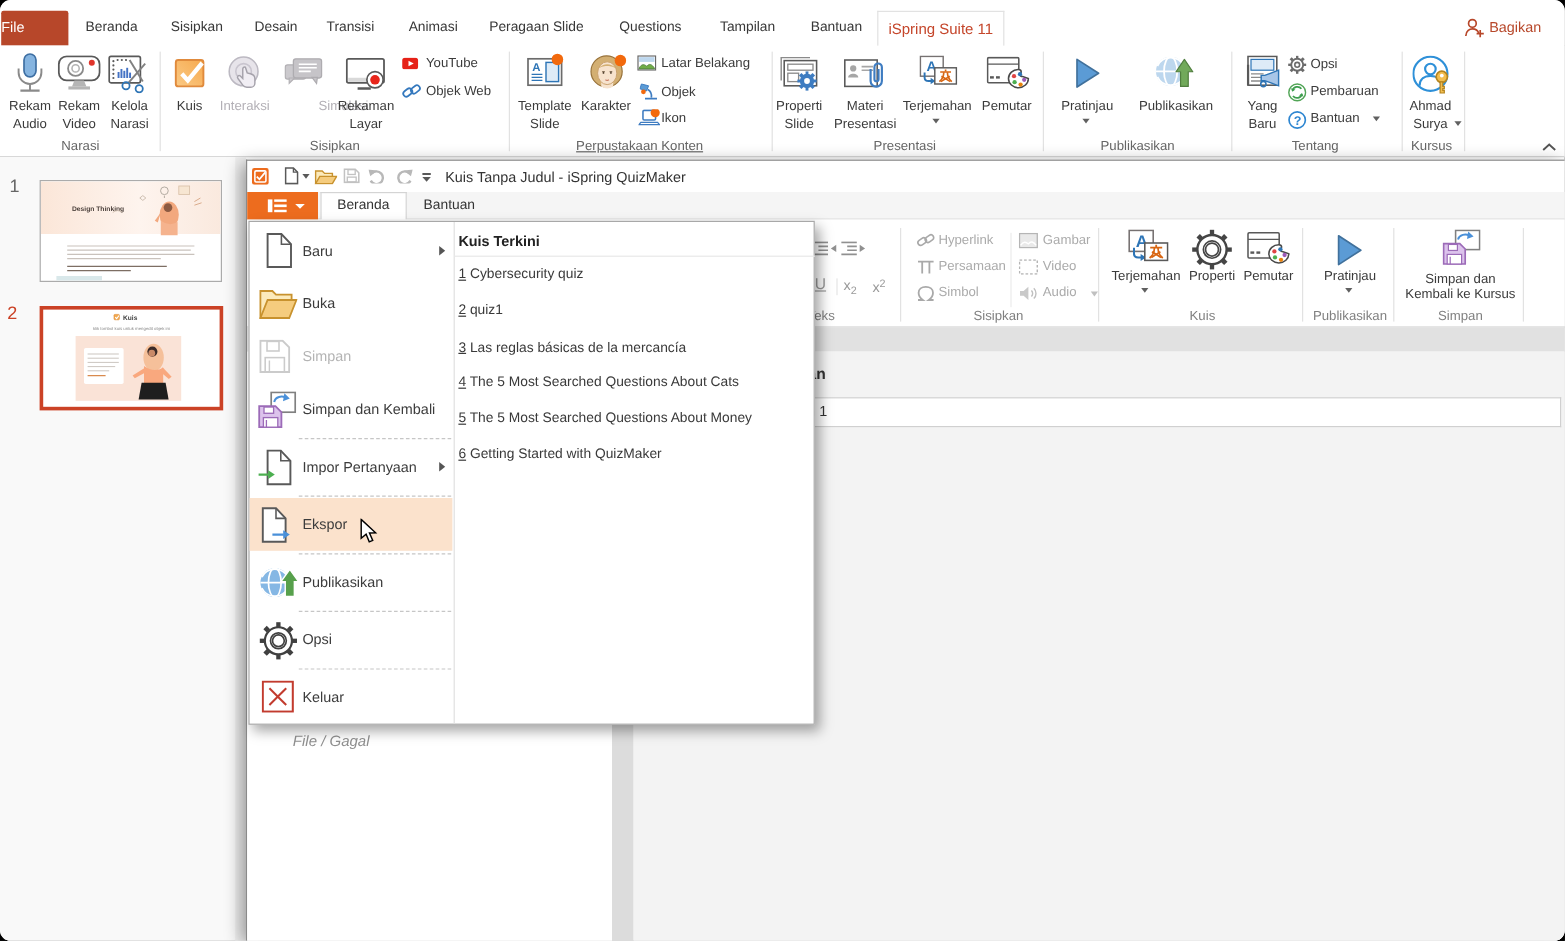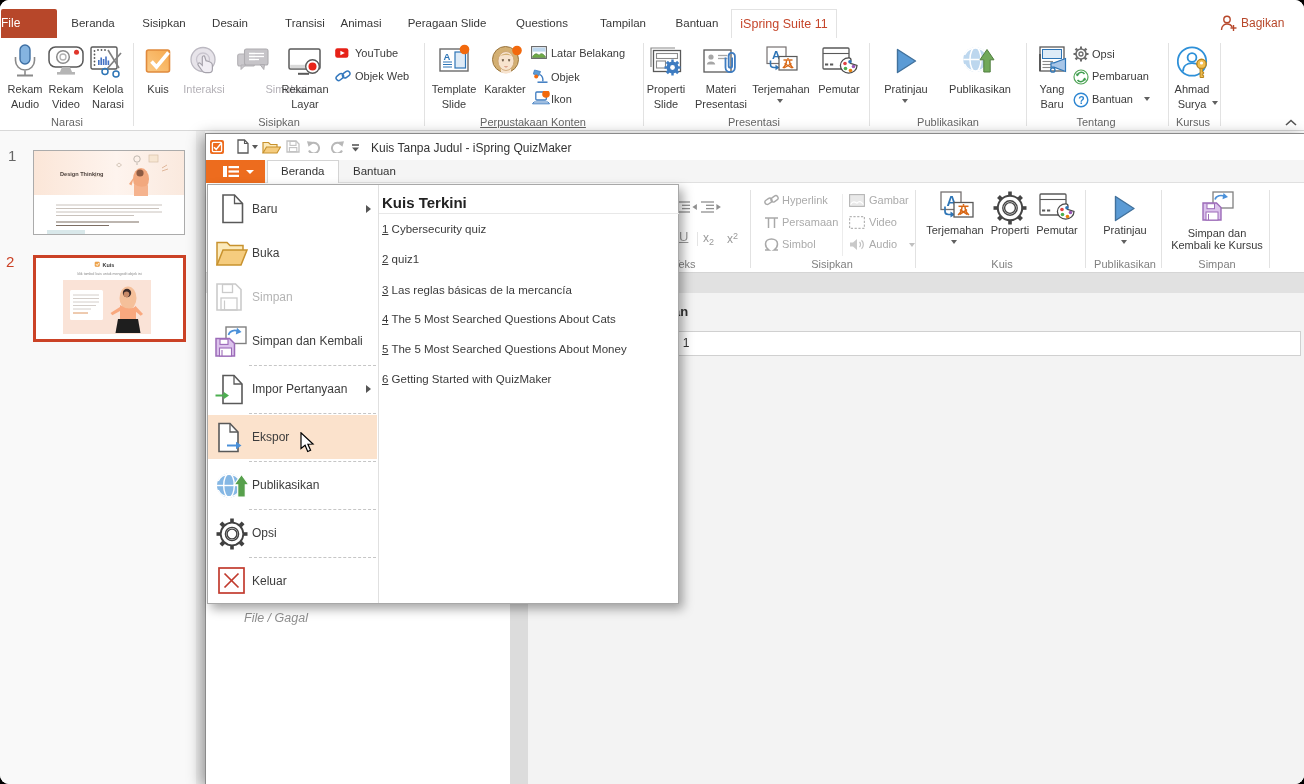--- a/index.html
+++ b/index.html
@@ -49,21 +49,21 @@
 </style>
 </head>
 <body>
 <div id="frame">
 
   <div id="tabrow">
     <div id="filetab">File</div>
     <div class="ptab" style="left:66px;width:54px;">Beranda</div>
     <div class="ptab" style="left:136px;width:56px;">Sisipkan</div>
     <div class="ptab" style="left:207px;width:46px;">Desain</div>
-    <div class="ptab" style="left:281px;width:48px;">Transisi</div>
+    <div class="ptab" style="left:268px;width:48px;">Transisi</div>
     <div class="ptab" style="left:335px;width:52px;">Animasi</div>
     <div class="ptab" style="left:404px;width:86px;">Peragaan Slide</div>
     <div class="ptab" style="left:508px;width:68px;">Questions</div>
     <div class="ptab" style="left:594px;width:58px;">Tampilan</div>
     <div class="ptab" style="left:668px;width:58px;">Bantuan</div>
     <div id="istab">iSpring Suite 11</div>
     <svg class="abs" style="left:1219px;top:14px;" width="19" height="19" viewBox="0 0 19 19">
       <circle cx="8" cy="5.5" r="3.2" fill="none" stroke="#B7472A" stroke-width="1.4"></circle>
       <path d="M2.5 16 C2.5 11.5 6 10 8 10 C10 10 12.5 11 13.2 13.5" fill="none" stroke="#B7472A" stroke-width="1.4"></path>
       <line x1="14.5" y1="11" x2="14.5" y2="17" stroke="#B7472A" stroke-width="1.4"></line>
@@ -705,21 +705,21 @@
     <div class="mitem" style="top:341px;">Opsi</div>
     <div class="msep" style="top:371.5px;"></div>
 
     <svg class="abs" style="left:10px;top:382px;" width="27" height="27" viewBox="0 0 27 27">
       <rect x="1" y="1" width="25" height="25" fill="#fff" stroke="#C23B2E" stroke-width="1.7"></rect>
       <line x1="6.5" y1="6.5" x2="20.5" y2="20.5" stroke="#C23B2E" stroke-width="1.7"></line>
       <line x1="20.5" y1="6.5" x2="6.5" y2="20.5" stroke="#C23B2E" stroke-width="1.7"></line>
     </svg>
     <div class="mitem" style="top:389px;">Keluar</div>
 
-    <div class="abs" style="left:174px;top:9px;font-size:15px;font-weight:bold;color:#222;">Kuis Terkini</div>
+    <div class="abs" style="left:174px;top:9px;font-size:12px;font-weight:bold;color:#222;">Kuis Terkini</div>
     <div class="abs" style="left:171px;top:27.5px;width:300px;height:1px;background:#e8e8e8;"></div>
     <div class="ritem" style="top:38px;"><u>1</u> Cybersecurity quiz</div>
     <div class="ritem" style="top:68px;"><u>2</u> quiz1</div>
     <div class="ritem" style="top:98.5px;"><u>3</u> Las reglas básicas de la mercancía</div>
     <div class="ritem" style="top:128px;"><u>4</u> The 5 Most Searched Questions About Cats</div>
     <div class="ritem" style="top:158px;"><u>5</u> The 5 Most Searched Questions About Money</div>
     <div class="ritem" style="top:188px;"><u>6</u> Getting Started with QuizMaker</div>
   </div>
 </div>
 

